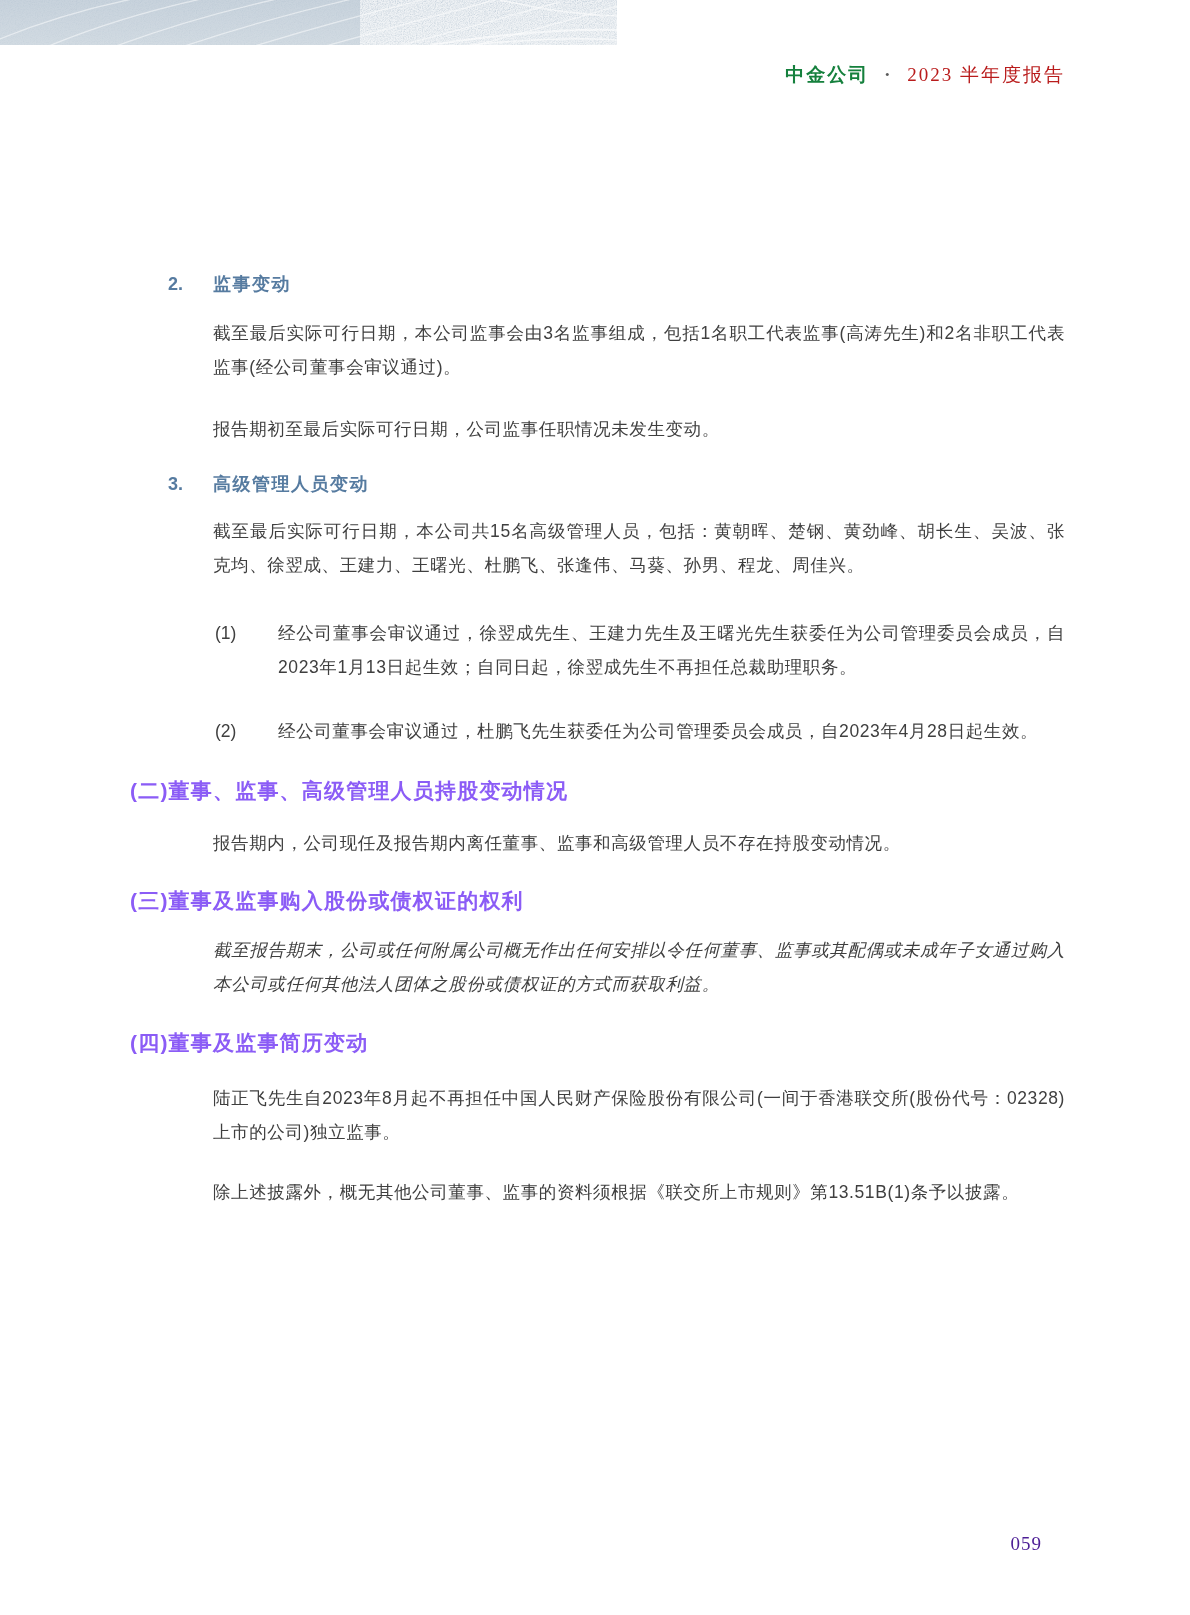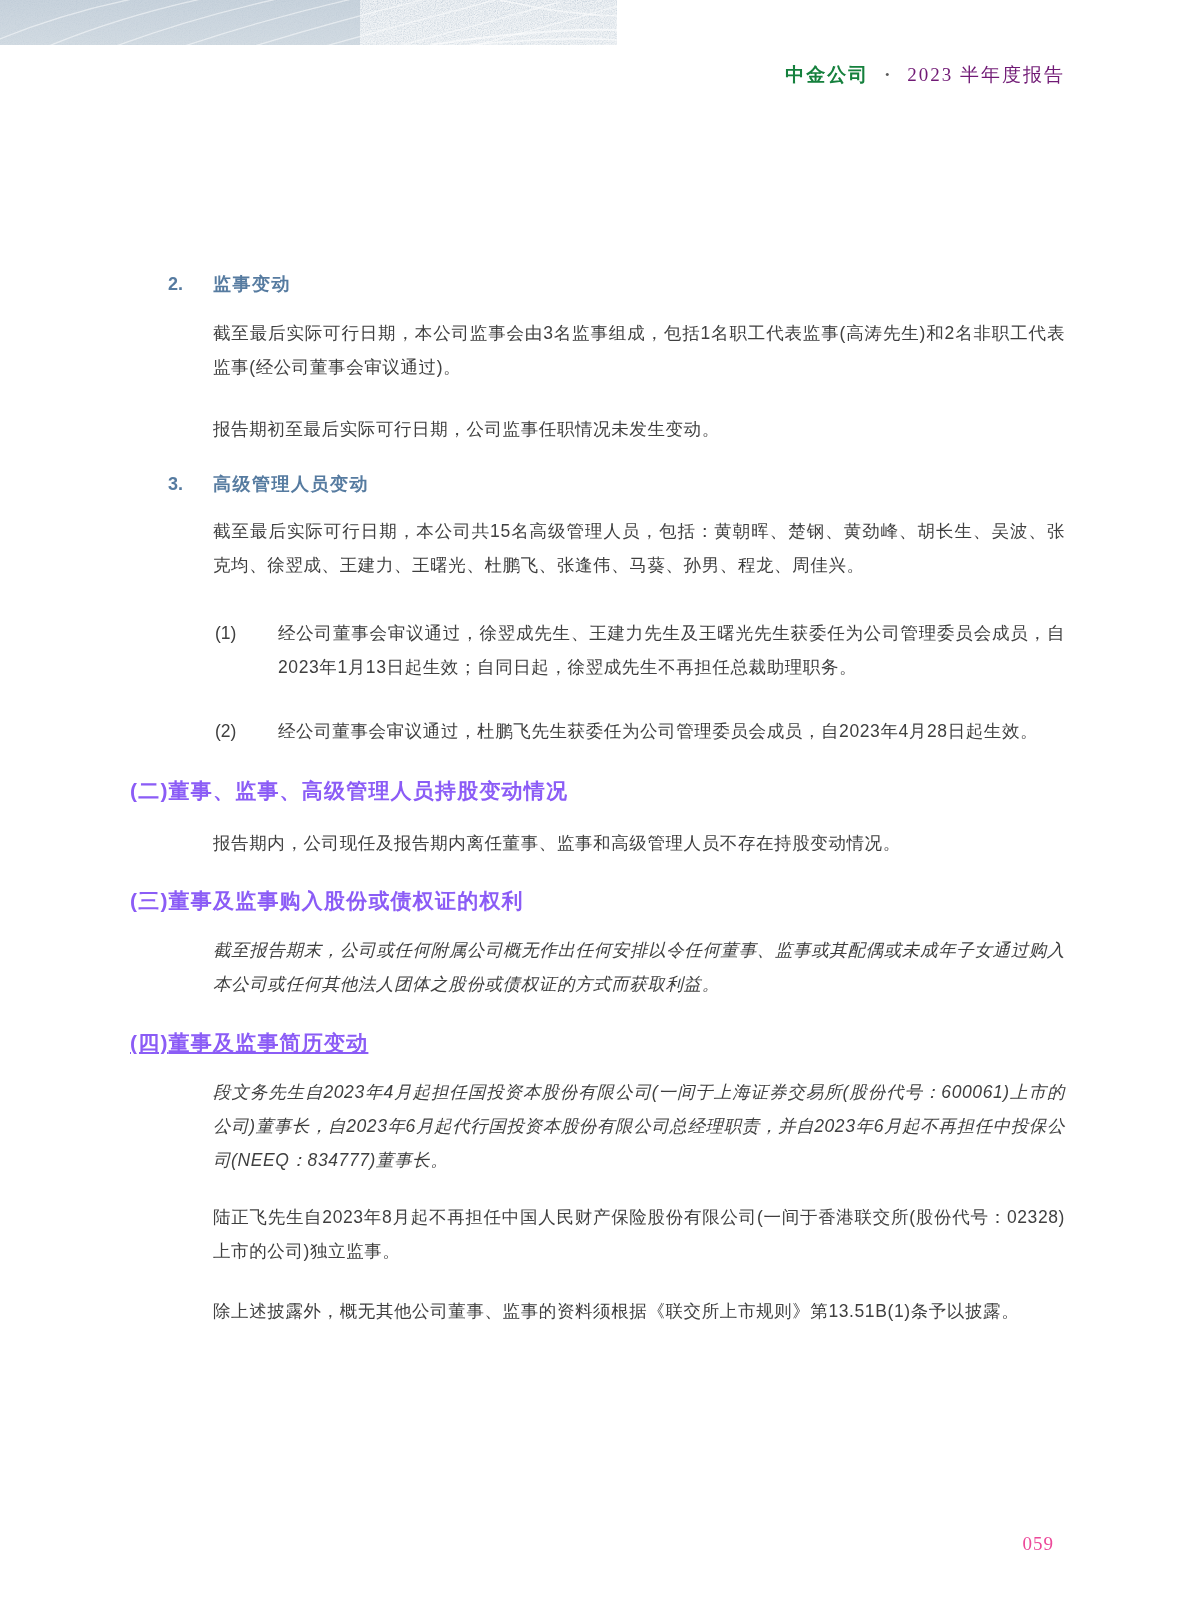--- a/index.html
+++ b/index.html
@@ -23,21 +23,21 @@
   .header-row {
     position: absolute;
     top: 62px; right: 125px;
     font-family: "Liberation Serif", serif;
     font-size: 19px;
     letter-spacing: 2px;
     white-space: nowrap;
   }
   .header-brand { color: #15803d; font-weight: 600; }
   .header-sep   { color: #5a5a5a; font-size: 13px; margin: 0 9px; vertical-align: 2px; }
-  .header-report{ color: #701a75; }
+  .header-report{ color: #b91c1c; }
 
   
   .content {
     position: absolute;
     top: 272px; left: 130px;
     width: 935px;
   }
   .h-sub {
     display: flex;
     margin-left: 38px;
@@ -68,30 +68,30 @@
     margin-left: 85px;
     font-size: 17.5px;
     line-height: 34px;
     color: #3f3f3f;
   }
   .list-item .num { width: 47px; flex: none; }
   .list-item .text { text-align: justify; letter-spacing: 0.6px; margin-left: 16px; }
 
   .mt17 { margin-top: 17px; font-style: italic; } .mt18 { margin-top: 18px; }
   .mt20 { margin-top: 20px; } .mt23 { margin-top: 23px; }
-  .mt26 { margin-top: 26px; } .mt27 { margin-top: 27px; text-decoration: underline; }
+  .mt26 { margin-top: 26px; } .mt27 { margin-top: 27px; }
   .mt28 { margin-top: 28px; } .mt30 { margin-top: 30px; }
   .mt34 { margin-top: 34px; }
 
   .page-number {
     position: absolute;
-    top: 1533px; right: 136px;
+    top: 1533px; right: 148px;
     font-family: "Liberation Serif", serif;
     font-size: 19px;
-    color: #ec4899;
+    color: #4c1d95;
     letter-spacing: 1px;
   }
 </style>
 </head>
 <body>
 
 <div class="page">
 
   <div class="banner">
     <svg width="617" height="45" viewBox="0 0 617 45" preserveAspectRatio="none" aria-hidden="true">
@@ -162,21 +162,20 @@
     <div class="para mt20">报告期内，公司现任及报告期内离任董事、监事和高级管理人员不存在持股变动情况。</div>
 
     <div class="h-big mt26">
       <span>(三)</span><span>董事及监事购入股份或债权证的权利</span>
     </div>
     <div class="para mt17">截至报告期末，公司或任何附属公司概无作出任何安排以令任何董事、监事或其配偶或未成年子女通过购入本公司或任何其他法人团体之股份或债权证的方式而获取利益。</div>
 
     <div class="h-big mt27">
       <span>(四)</span><span>董事及监事简历变动</span>
     </div>
-    <div class="para mt17">段文务先生自2023年4月起担任国投资本股份有限公司(一间于上海证券交易所(股份代号：600061)上市的公司)董事长，自2023年6月起代行国投资本股份有限公司总经理职责，并自2023年6月起不再担任中投保公司(NEEQ：834777)董事长。</div>
     <div class="para mt23">陆正飞先生自2023年8月起不再担任中国人民财产保险股份有限公司(一间于香港联交所(股份代号：02328)上市的公司)独立监事。</div>
     <div class="para mt26">除上述披露外，概无其他公司董事、监事的资料须根据《联交所上市规则》第13.51B(1)条予以披露。</div>
 
   </div>
 
   <div class="page-number">059</div>
 
 </div>
 
 </body></html>

